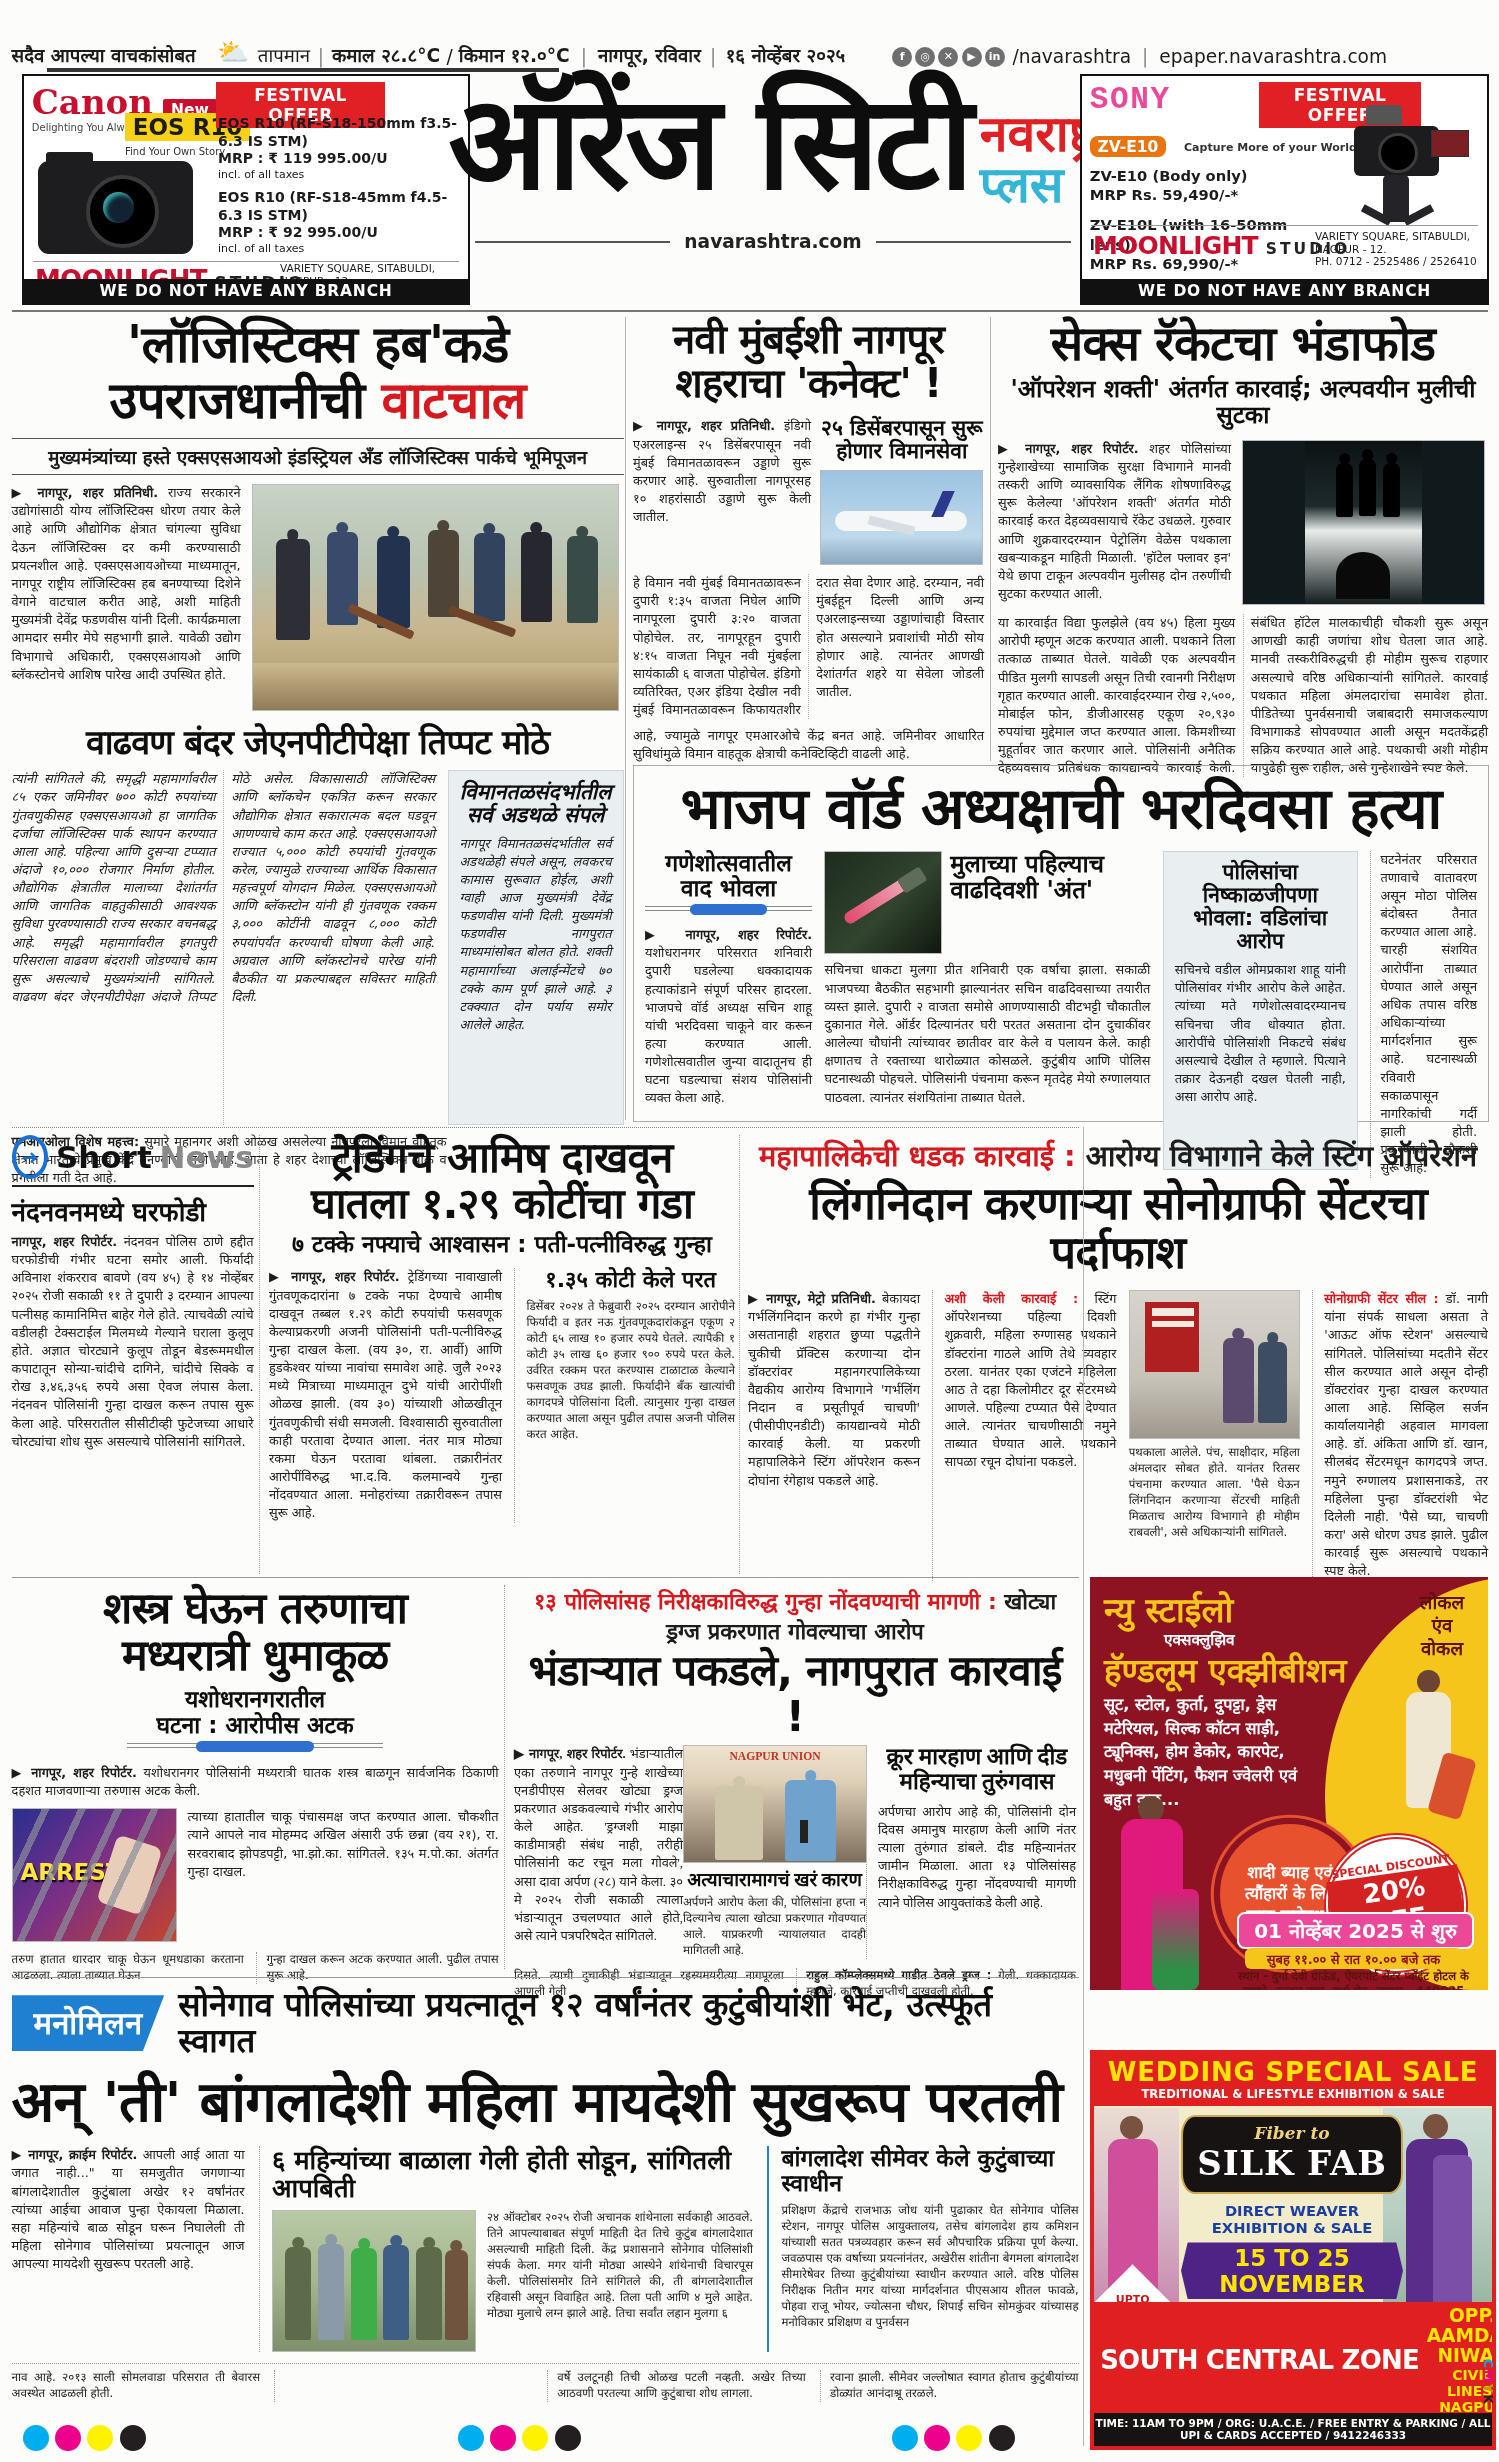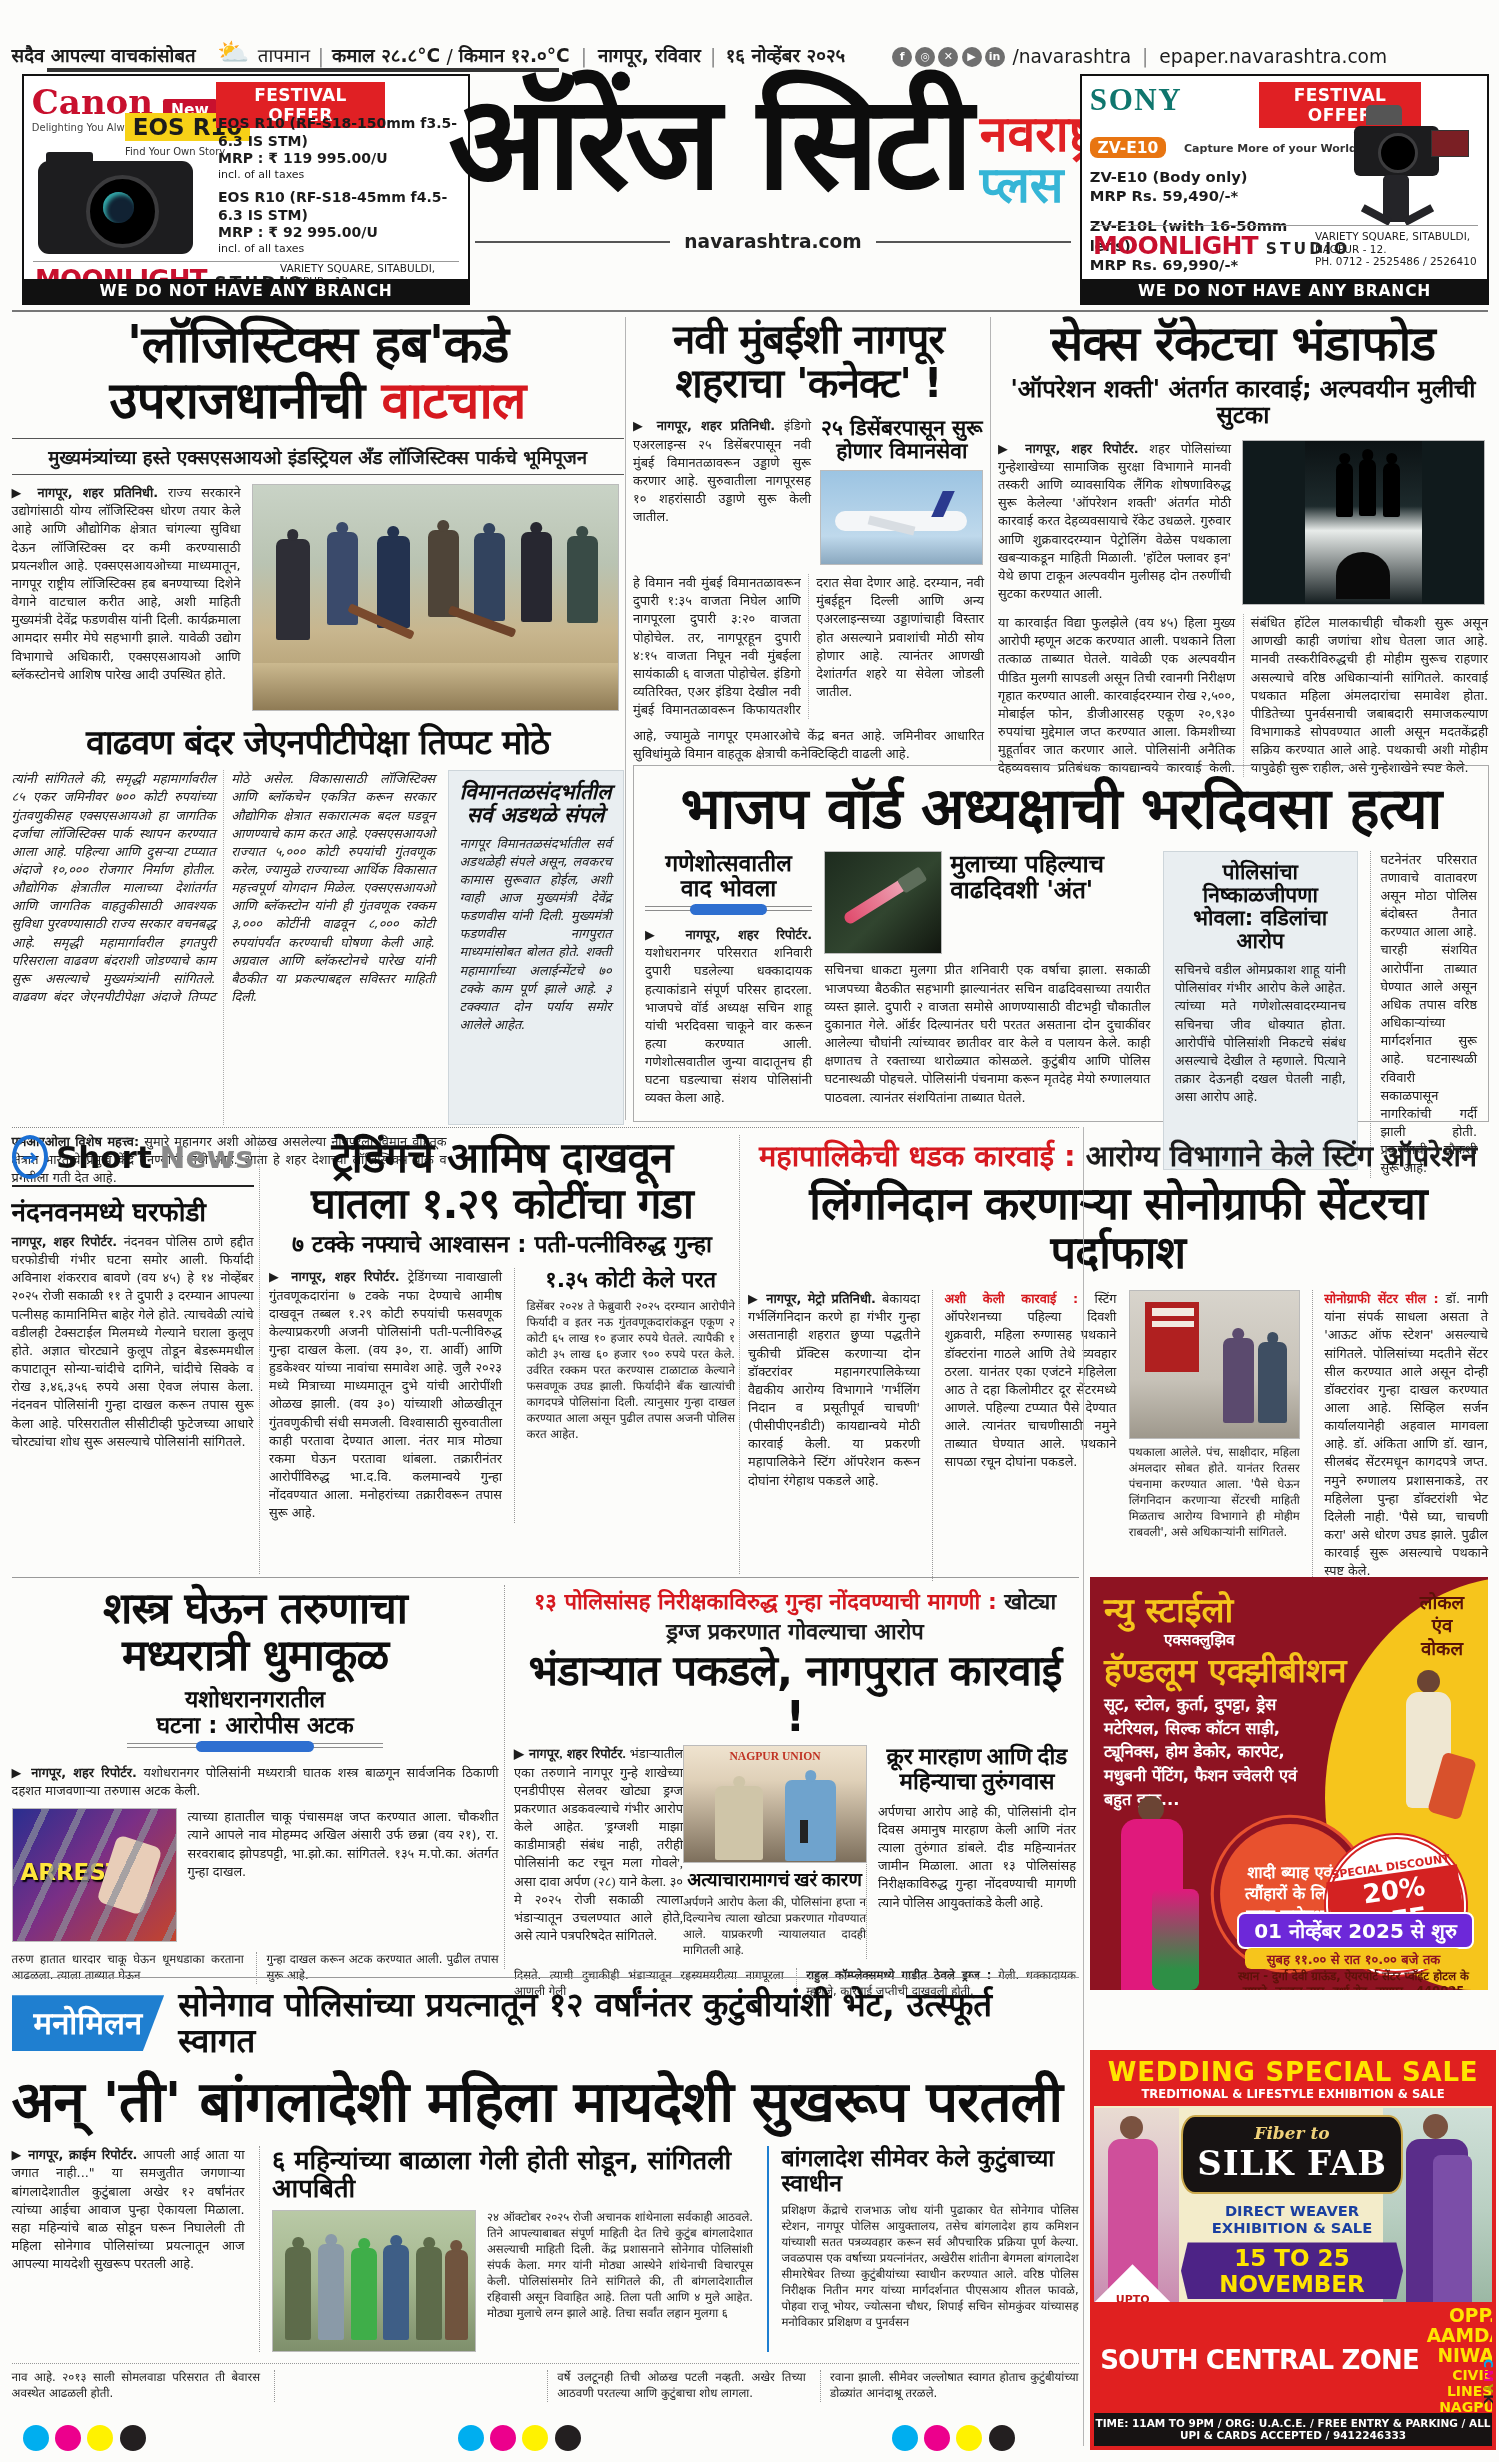--- a/index.html
+++ b/index.html
@@ -112,21 +112,21 @@
     </div>
     <div style="display:flex;align-items:center;margin-top:20px;">
       <div style="flex:1;border-top:2.3px double #555;"></div>
       <div style="padding:0 14px;font-size:18.6px;font-weight:bold;color:#222;">navarashtra.com</div>
       <div style="flex:1;border-top:2.3px double #555;"></div>
     </div>
   </div>
 
   <div class="abs adbox" style="left:1080px;top:74px;width:405px;height:227px;">
     <div style="position:relative;height:196px;padding:6.2px 7.8px;">
-      <span style="font-family:Liberation Serif, serif;font-weight:900;font-size:31px;letter-spacing:1.6px;color:#0f766e;">SONY</span>
+      <span style="font-family:Liberation Mono, monospace;font-weight:900;font-size:31px;letter-spacing:1.6px;color:#ec4899;">SONY</span>
       <div class="abs ribbon" style="left:177px;top:6.2px;width:140px;">FESTIVAL OFFER</div>
       <div style="margin-top:20px;">
         <span style="background:#e87511;color:#fff;font-weight:bold;font-size:15.5px;padding:1.6px 7.8px;border-radius:7.8px;">ZV-E10</span>
         <span style="font-size:11px;font-weight:bold;color:#333;margin-left:14px;">Capture More of your World</span>
       </div>
       <div style="margin-top:11px;font-size:14.7px;line-height:1.3;width:233px;">
         <div style="font-weight:bold;">ZV-E10 (Body only)</div>
         <div style="font-weight:bold;">MRP Rs. 59,490/-*</div>
         <div style="height:11px;"></div>
         <div style="font-weight:bold;">ZV-E10L (with 16-50mm lens)</div>
@@ -449,21 +449,21 @@
       <div class="abs" style="left:54px;top:93px;width:47px;height:101px;background:linear-gradient(180deg,#e0197c 0%,#2e8f46 80%);border-radius:7.8px;"></div>
     </div>
 
     <div class="abs" style="left:130px;top:247px;width:140px;height:140px;background:#e8512e;border-radius:50%;box-shadow:0 0 0 6.2px #8e1322, 0 0 0 9.3px #e8512e;display:flex;align-items:center;justify-content:center;text-align:center;color:#fff;font-weight:bold;font-size:16.3px;line-height:1.3;padding:7.8px;box-sizing:border-box;">शादी ब्याह एवं त्यौंहारों के लिए खास कलेक्शन</div>
 
     <div class="abs" style="right:20px;top:256px;width:132px;height:132px;border-radius:50%;background:#fff;border:6.2px double #d42222;display:flex;flex-direction:column;align-items:center;justify-content:center;text-align:center;transform:rotate(-8deg);">
       <div style="color:#d42222;font-weight:bold;font-size:11px;">SPECIAL DISCOUNT</div>
       <div style="background:#d42222;color:#fff;font-weight:900;font-size:26px;padding:1.6px 7.8px;">20% OFF</div>
       <div style="color:#d42222;font-weight:bold;font-size:11px;">SPECIAL DISCOUNT</div>
     </div>
-    <div class="abs ctr" style="left:147px;top:335px;width:233px;background:#6d28d9;color:#fff;font-weight:900;font-size:20px;border:2.3px solid #fff;border-radius:7.8px;padding:3.1px 0;">01 नोव्हेंबर 2025 से शुरु</div>
+    <div class="abs ctr" style="left:147px;top:335px;width:233px;background:#ec4899;color:#fff;font-weight:900;font-size:20px;border:2.3px solid #fff;border-radius:7.8px;padding:3.1px 0;">01 नोव्हेंबर 2025 से शुरु</div>
     <div class="abs ctr" style="left:155px;top:371px;width:217px;background:#f6c51c;color:#8e1322;font-weight:bold;font-size:13px;border-radius:6.2px;padding:1.6px 0;">सुबह ११.०० से रात १०.०० बजे तक</div>
     <div class="abs" style="left:147px;top:391px;width:233px;color:#5b1208;font-weight:bold;font-size:11.6px;text-align:center;">
       <span>स्थान - दुर्गा देवी ग्राऊंड,</span> <span>ऐयरपोर्ट सेंटर प्वॉइंट होटल के सामने, उज्वल नगर, वर्धा रोड, नागपुर - 440025</span>
     </div>
   </div>
 
   <div class="hline" style="left:11.6px;top:1977px;width:1067px;border-top:0.8px solid #999;"></div>
 
   <div class="abs" style="left:11.6px;top:1987px;width:1067px;height:466px;">
     <div style="display:flex;align-items:center;gap:14px;">

